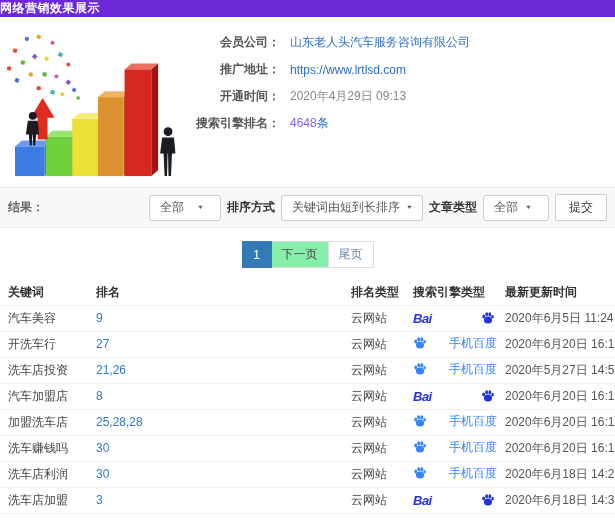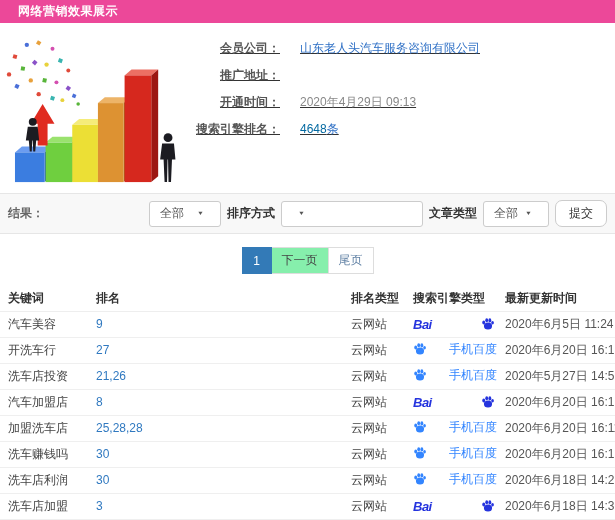--- a/index.html
+++ b/index.html
@@ -4,54 +4,54 @@
 <style>
   * { margin:0; padding:0; box-sizing:border-box; }
   html,body { background:#fff; }
   body {
     width:615px; height:520px; overflow:hidden;
     font-family:"Liberation Sans","DejaVu Sans",sans-serif;
     font-size:12px; color:#333;
   }
   
   .topbar {
-    height:23px; background:#ec4899; color:#fff;
-    display:flex; align-items:center; padding-left:18px;
+    height:17px; background:#6d28d9; color:#fff;
+    display:flex; align-items:center; 
     font-size:12px; font-weight:bold; letter-spacing:.5px;
   }
   
-  .profile { display:flex; padding:8px 22px 4px 2px;text-decoration:underline; }
+  .profile { display:flex; padding:8px 22px 4px 2px; }
   .illus { width:180px; height:158px; flex:0 0 180px; }
   .fields { margin-left:6px; padding-top:4px; }
   .field-row { display:flex; align-items:center; height:27px; }
   .f-key { width:92px; text-align:right; font-weight:bold; color:#555; flex:0 0 92px; }
-  .f-val { margin-left:20px; }
+  .f-val { margin-left:10px; }
   .f-link { color:#2d6fc5; text-decoration:none; cursor:pointer; }
   .f-plain { color:#888; }
-  .count-num { color:#0369a1; }
+  .count-num { color:#8b5cf6; }
   .count-unit { color:#2d6fc5; }
   
   .filter-bar {
     height:41px; background:#f8f8f8;
     border-top:1px solid #e6e6e6; border-bottom:1px solid #e6e6e6;
     display:flex; align-items:center; padding:0 8px;
   }
   .result-label { font-weight:bold; color:#666; }
   .filter-controls { margin-left:auto; display:flex; align-items:center; gap:6px; }
   .flabel { font-weight:bold; color:#333; white-space:nowrap; }
   .select {
     height:26px; background:#fff; border:1px solid #ccc; border-radius:3px;
     display:flex; align-items:center; justify-content:space-between;
     padding:0 16px 0 10px; color:#555; cursor:pointer; white-space:nowrap;
   }
   .sel-engine { width:72px; } .sel-sort { width:142px; } .sel-type { width:66px; }
   .caret { font-size:7px; color:#555; margin-left:6px; transform:scaleY(.8); }
   .submit-btn {
     height:27px; padding:0 13px; background:#fff; border:1px solid #ccc;
-    border-radius:7px; color:#333; font-size:12px; cursor:pointer;
+    border-radius:2px; color:#333; font-size:12px; cursor:pointer;
     font-family:inherit;
   }
   
   .pagination { display:flex; justify-content:center; gap:0; padding:13px 0 12px 0; }
   .page {
     min-width:30px; height:27px; display:flex; align-items:center; justify-content:center;
     border:1px solid #ddd; padding:0 10px; cursor:pointer; text-decoration:none;
     margin-left:-1px; font-size:12px;
   }
   .page.current { background:#337ab7; border-color:#337ab7; color:#fff; margin-left:0; z-index:2; }
@@ -141,20 +141,21 @@
       <path d="M161 114 h12 l1.5 16 h-3.5 l-1 23 h-2.5 l-0.5 -23 h-0.5 l-0.5 23 h-2.5 l-1 -23 h-3.5 z"></path>
     </g>
   </svg>
   <div class="fields">
     <div class="field-row">
       <span class="f-key">会员公司：</span>
       <a class="f-val f-link">山东老人头汽车服务咨询有限公司</a>
     </div>
     <div class="field-row">
       <span class="f-key">推广地址：</span>
+      <a class="f-val f-link">https://www.lrtlsd.com</a>
     </div>
     <div class="field-row">
       <span class="f-key">开通时间：</span>
       <span class="f-val f-plain">2020年4月29日 09:13</span>
     </div>
     <div class="field-row">
       <span class="f-key">搜索引擎排名：</span>
       <span class="f-val">
         <span class="count-num">4648</span><span class="count-unit">条</span>
       </span>
@@ -164,20 +165,21 @@
 
 <div class="filter-bar">
   <span class="result-label">结果：</span>
   <div class="filter-controls">
     <div class="select sel-engine">
       <span>全部</span>
       <span class="caret">▼</span>
     </div>
     <span class="flabel">排序方式</span>
     <div class="select sel-sort">
+      <span>关键词由短到长排序</span>
       <span class="caret">▼</span>
     </div>
     <span class="flabel">文章类型</span>
     <div class="select sel-type">
       <span>全部</span>
       <span class="caret">▼</span>
     </div>
     <button class="submit-btn">提交</button>
   </div>
 </div>

